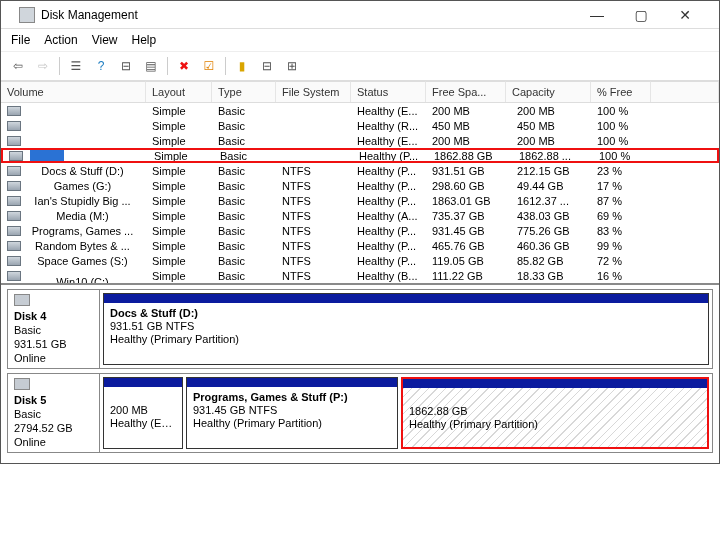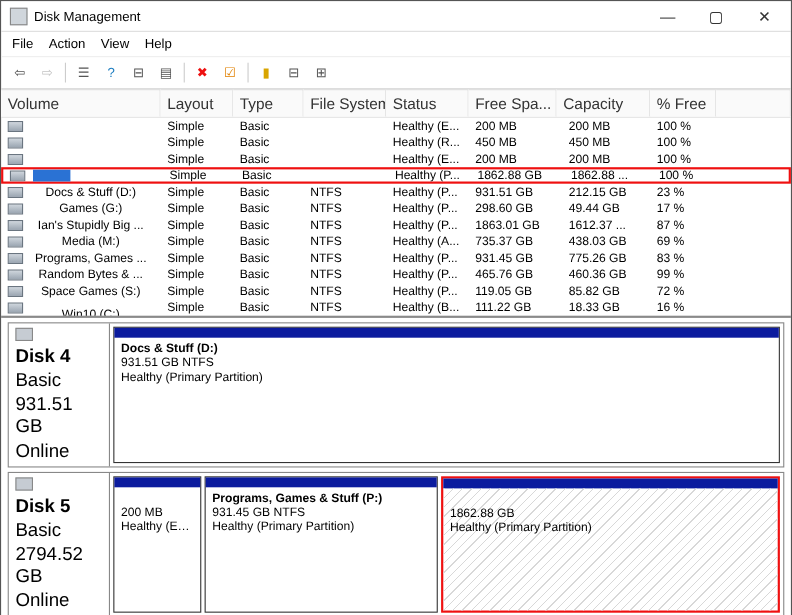--- a/index.html
+++ b/index.html
@@ -1,38 +1,38 @@
 <!DOCTYPE html>
 <html><head>
 <meta charset="utf-8">
 <style>
 * { box-sizing: border-box; margin: 0; padding: 0; }
 body { font-family: "Segoe UI", Tahoma, sans-serif; font-size: 11px; background: #fff; color: #000; width: 720px; }
 .window { border: 1px solid #555; width: 720px; }
-.titlebar { display: flex; align-items: center; height: 28px; padding: 0 2px; border-bottom: 1px solid #ddd; }
+.titlebar { display: flex; align-items: center; height: 28px; padding: 0 12px; border-bottom: 1px solid #ddd; }
 .titlebar .ticon { width: 16px; height: 16px; margin: 0 6px 0 6px; background: #d0d6dc; border: 1px solid #888; }
 .titlebar .title { flex: 1; font-size: 12px; }
 .winbtn { width: 44px; height: 26px; display: flex; align-items: center; justify-content: center; font-size: 14px; color: #333; }
 .menubar { display: flex; gap: 14px; padding: 4px 10px; border-bottom: 1px solid #eee; font-size: 12px; }
 .toolbar { display: flex; align-items: center; gap: 3px; padding: 3px 6px; border-bottom: 1px solid #ddd; }
 .tbtn { width: 22px; height: 22px; border: 1px solid transparent; display: flex; align-items: center; justify-content: center; font-size: 12px; color: #555; }
 .tsep { width: 1px; height: 18px; background: #ccc; margin: 0 2px; }
 .grid-head { display: flex; background: #fff; border-bottom: 1px solid #ddd; }
 .grid-head .col, .grid .col { display: flex; align-items: center; padding: 4px 6px; border-right: 1px solid #e5e5e5; white-space: nowrap; overflow: hidden; text-overflow: ellipsis; }
-.grid-head .col { font-size: 14px; color: #333; background: #fafafa; border-top: 1px solid #ddd; }
+.grid-head .col { font-size: 11px; color: #333; background: #fafafa; border-top: 1px solid #ddd; }
 .c-vol{width:145px}.c-lay{width:66px}.c-typ{width:64px}.c-fs{width:75px}.c-st{width:75px}.c-cap{width:85px}.c-fr{width:80px}.c-pf{width:60px}.c-end{flex:1}
 .row { display: flex; height: 15px; font-size: 11px; text-align: center; }
 .row .col { padding: 0 6px; border-right: 1px solid transparent; display: flex; align-items: center; }
 .vicon { width: 14px; height: 10px; background: linear-gradient(#cfd6dd,#9aa5b1); border: 1px solid #6a7580; margin-right: 5px; flex: 0 0 auto; }
 .hl-row { border: 2px solid #ef1010; }
 .sel-cell { display: flex; align-items: center; }
 .sel-blue { width: 34px; height: 12px; background: #2a72d4; margin-left: 2px; margin-right: 30px; }
 .diskpane { border-top: 2px solid #8a8a8a; padding: 4px 6px 6px; }
 .diskblock { display: flex; margin-bottom: 4px; border: 1px solid #888; background: #fff; }
-.diskhead { width: 92px; border-right: 1px solid #888; padding: 4px 6px; font-size: 17px; display: flex; flex-direction: column; gap: 2px; }
+.diskhead { width: 92px; border-right: 1px solid #888; padding: 4px 6px; font-size: 11px; display: flex; flex-direction: column; gap: 2px; }
 .diskhead .di { width: 16px; height: 12px; background: #c6ccd3; border: 1px solid #888; margin-bottom: 2px; }
 .diskbody { flex: 1; display: flex; padding: 3px 3px; gap: 3px; position: relative; }
 .part { border: 1px solid #333; display: flex; flex-direction: column; font-size: 11px; }
 .part .stripe { height: 9px; background: #0b1b9e; }
 .part .inner { padding: 4px 6px; display: flex; flex-direction: column; gap: 1px; }
 .hatch { background-image: repeating-linear-gradient(135deg,#d8d8d8 0,#d8d8d8 1px,transparent 1px,transparent 6px); }
 .redbox { border: 2.5px solid #ef1010 !important; }
 .legend { display: flex; gap: 14px; align-items: center; padding: 4px 8px; border-top: 1px solid #ccc; font-size: 11px; }
 .sw { width: 11px; height: 11px; display: inline-block; margin-right: 4px; border: 1px solid #333; }
 .sw-un { background: #000; } .sw-pp { background: #0b1b9e; }

